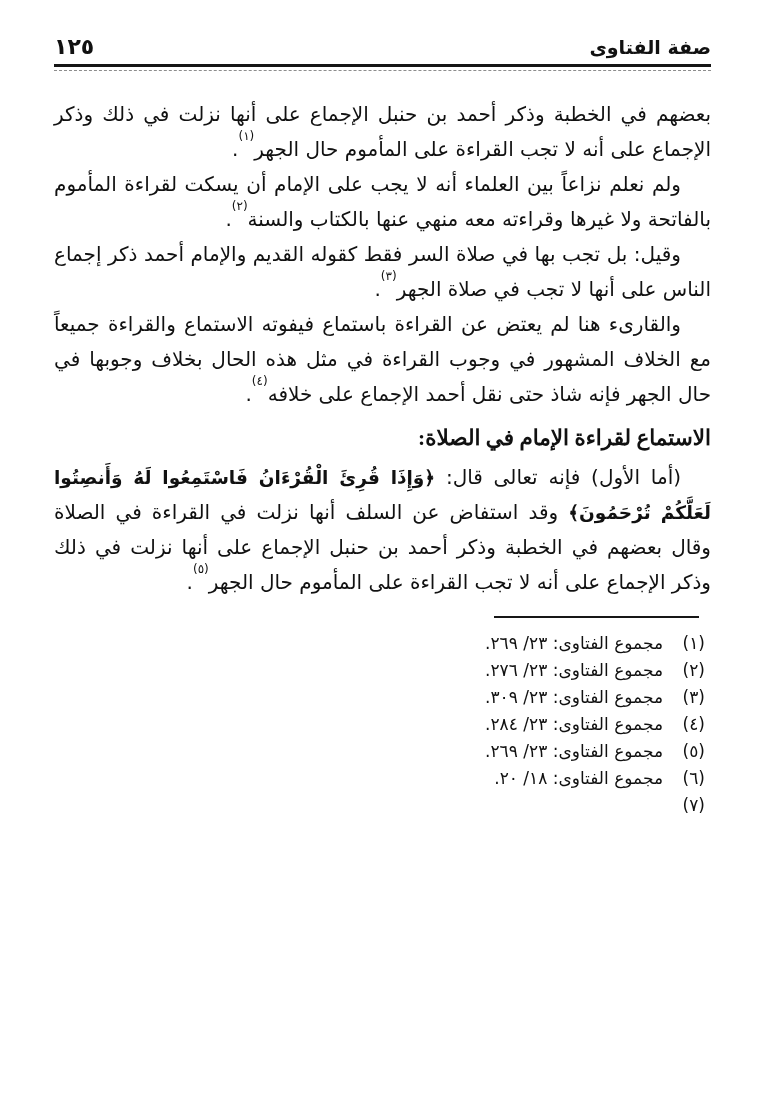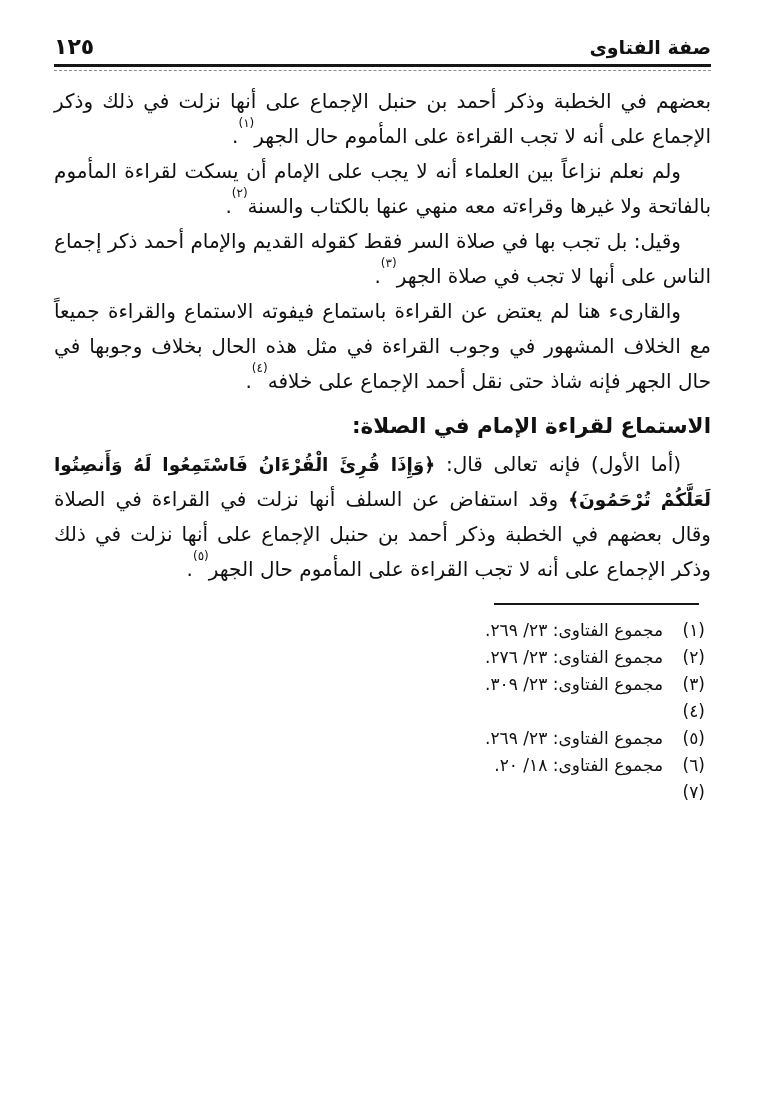--- a/index.html
+++ b/index.html
@@ -23,40 +23,41 @@
     align-items: baseline;
     font-weight: bold;
   }
   .book-title { font-size: 19px; }
   .page-num  { font-size: 22px; letter-spacing: 2px; }
   .rule        { margin-top: 5px; border-top: 3px solid #161616; }
   .rule-dotted { margin-top: 3px; border-top: 1px dashed #8d8d8d; }
 
   
   main {
-    margin-top: 13px;
+    margin-top: 26px;
     font-size: 20px;
     line-height: 35px;
     text-align: justify;
   }
   .para { margin: 0; text-indent: 30px; }
   .para.no-indent { text-indent: 0; }
   .fnref {
     font-size: 12px;
     position: relative;
     top: -8px;
     line-height: 0;
     white-space: nowrap;
   }
   .quran { font-weight: bold; font-size: 18.5px; }
   .section-heading {
     font-size: 21.5px;
     font-weight: bold;
     text-align: right;
     margin: 9px 0 4px 0;
+    font-family: Liberation Serif, serif;
   }
 
   
   footer { margin-top: 16px; }
   .fn-rule {
     width: 205px;
     border-top: 2px solid #161616;
     margin: 0 12px 12px auto;
   }
   .fn-list { font-size: 17px; }
@@ -111,20 +112,21 @@
       <div class="fn-row">
         <span class="fn-num">(٢)</span>
         <span class="fn-text">مجموع الفتاوى: ٢٣/ ٢٧٦.</span>
       </div>
       <div class="fn-row">
         <span class="fn-num">(٣)</span>
         <span class="fn-text">مجموع الفتاوى: ٢٣/ ٣٠٩.</span>
       </div>
       <div class="fn-row">
         <span class="fn-num">(٤)</span>
+        <span class="fn-text">مجموع الفتاوى: ٢٣/ ٢٨٤.</span>
       </div>
       <div class="fn-row">
         <span class="fn-num">(٥)</span>
         <span class="fn-text">مجموع الفتاوى: ٢٣/ ٢٦٩.</span>
       </div>
       <div class="fn-row">
         <span class="fn-num">(٦)</span>
         <span class="fn-text">مجموع الفتاوى: ١٨/ ٢٠.</span>
       </div>
       <div class="fn-row">

